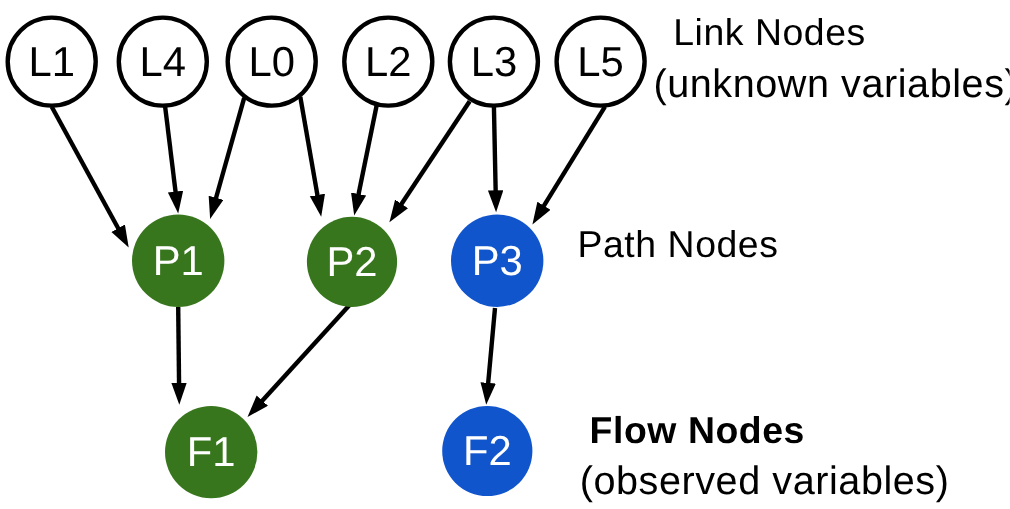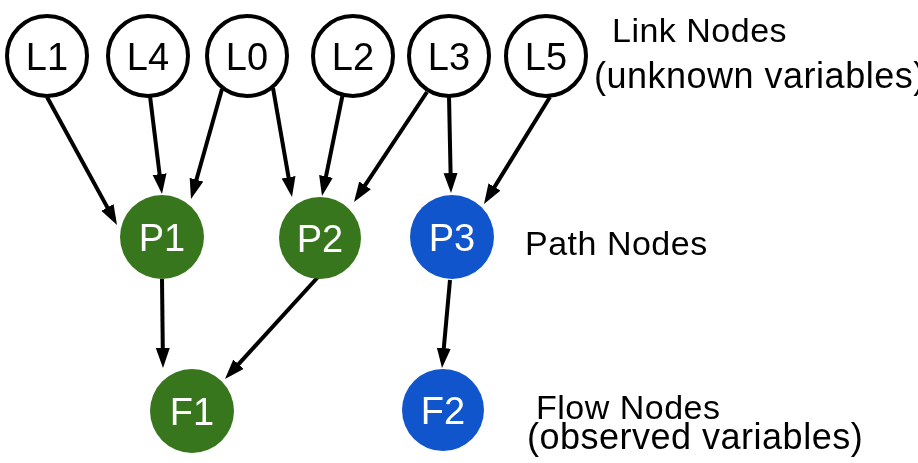--- a/index.html
+++ b/index.html
@@ -24,22 +24,22 @@
     position: absolute;
     color: #000000;
     white-space: nowrap;
     line-height: 1;
     letter-spacing: 0.5px;
   }
   .legend-title { font-size: 34px; }
   .legend-sub   { font-size: 36px; }
   #label-link-title { left: 612px; top: 13px;  }
   #label-link-sub   { left: 594px; top: 58px;  }
-  #label-path-title { left: 525px; top: 206px; margin-top: 20px; }
-  #label-flow-title { left: 536px; top: 390px; }
+  #label-path-title { left: 525px; top: 206px; }
+  #label-flow-title { left: 536px; top: 375px; font-weight: bold; }
   #label-flow-sub   { left: 527px; top: 419px; text-align: center; }
   .node-label {
     font-size: 38px;
     pointer-events: none;
   }
 </style>
 </head>
 <body>
 
 <div class="canvas">

